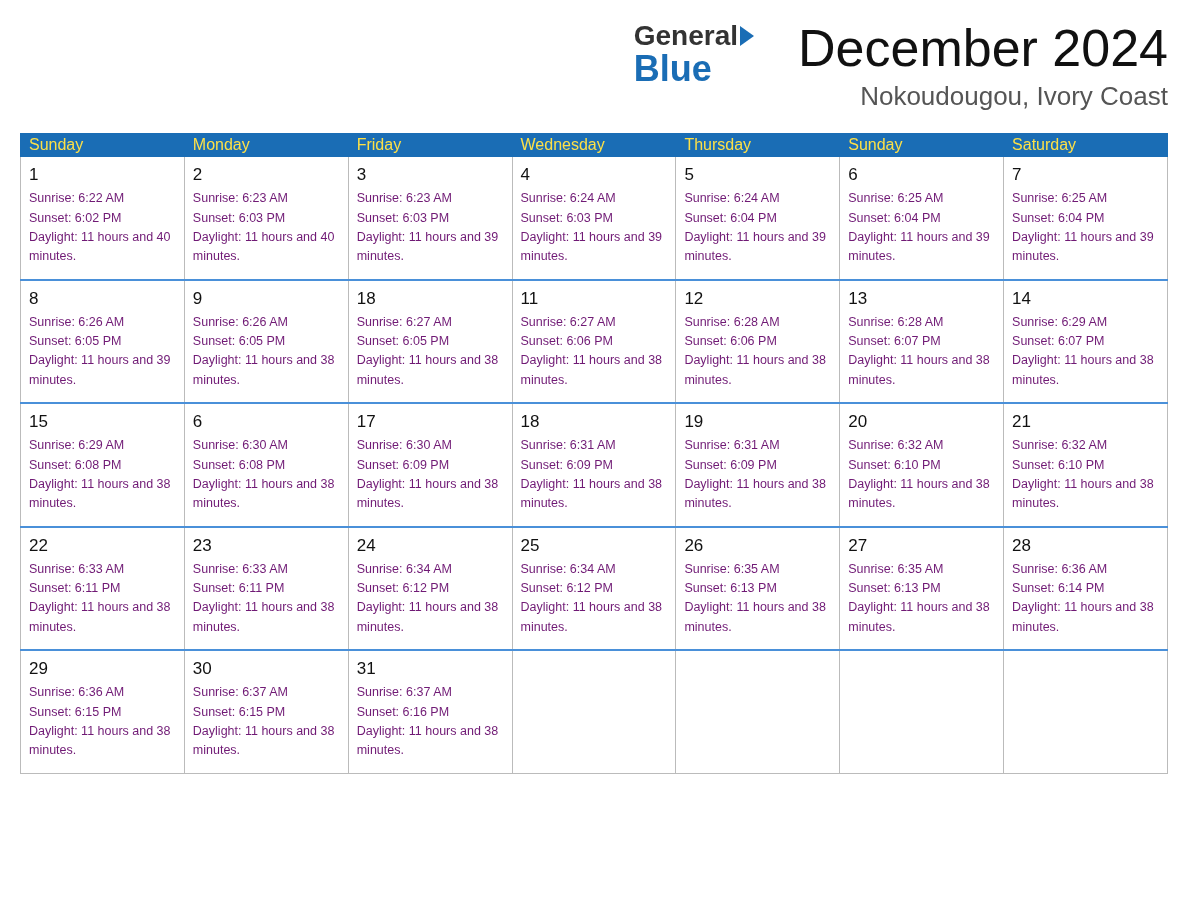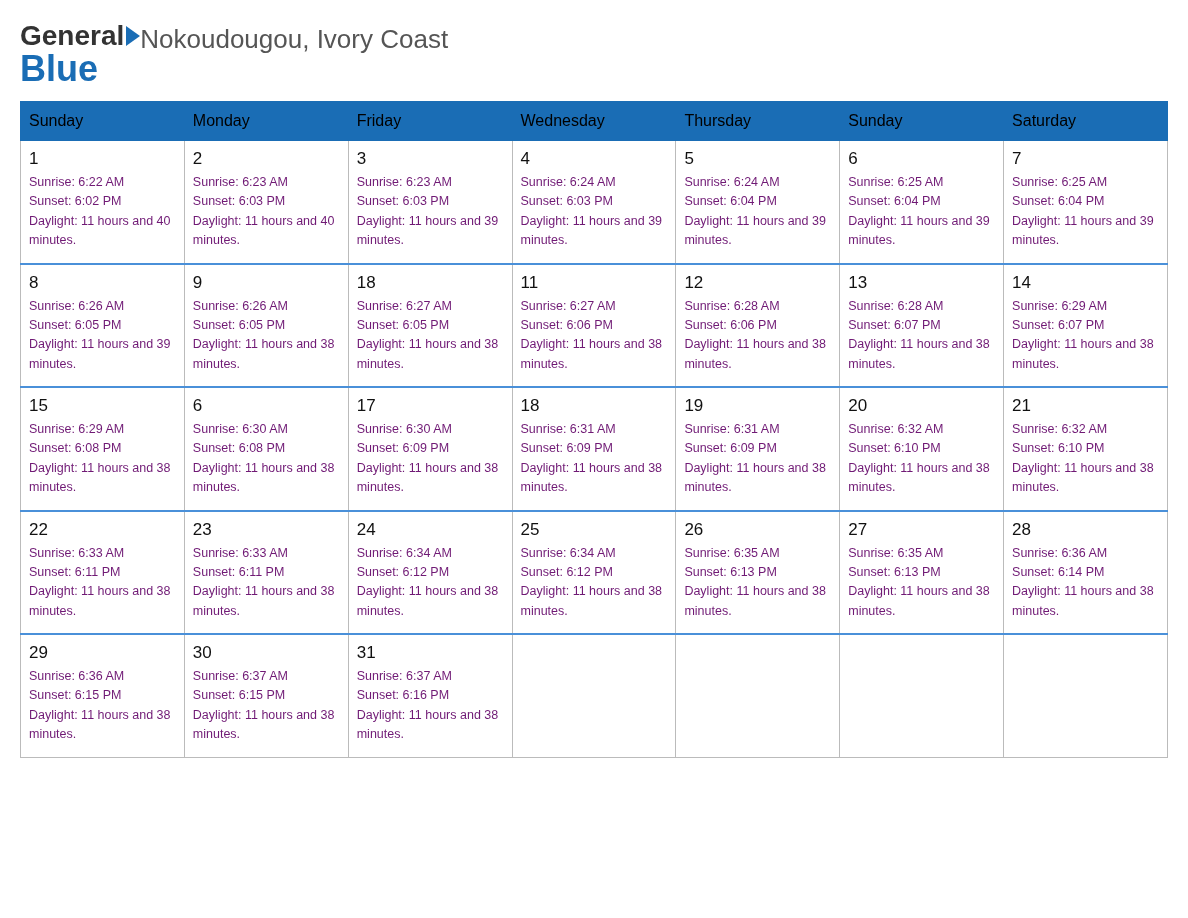--- a/index.html
+++ b/index.html
@@ -5,23 +5,24 @@
     * { box-sizing: border-box; margin: 0; padding: 0; }
     body {
       font-family: Arial, sans-serif;
       background: #fff;
       padding: 20px;
       width: 1188px;
       min-height: 918px;
     }
     .header {
       display: flex;
-      justify-content: flex-start;
+      justify-content: flex-end;
       align-items: flex-start;
-      margin-bottom: 11px;
+      margin-bottom: 21px;
+      gap: 44px;
     }
     .logo {
       display: flex;
       flex-direction: column;
       align-items: flex-start;
     }
     .logo-text {
       display: flex;
       align-items: center;
       font-size: 28px;
@@ -58,22 +59,22 @@
       color: #555;
       margin-top: 4px;
     }
     .calendar {
       width: 100%;
       border-collapse: collapse;
       border: 1px solid #aaa;
     }
     .calendar th {
       background-color: #1a6db5;
-      color: #000000;
-      padding: 10px 8px;
+      color: #fde047;
+      padding: 2px 8px;
       font-size: 16px;
       font-weight: normal;
       text-align: left;
       border: 1px solid #1a6db5;
     }
     .calendar td {
       vertical-align: top;
       padding: 8px 8px 12px 8px;
       border: 1px solid #bbb;
       width: 14.28%;
@@ -103,20 +104,21 @@
 
 <div class="header">
   <div class="logo">
     <div class="logo-text">
       <span class="logo-general">General</span>
       <span class="logo-flag"></span>
     </div>
     <div class="logo-blue">Blue</div>
   </div>
   <div class="title-section">
+    <div class="month-title">December 2024</div>
     <div class="location-title">Nokoudougou, Ivory Coast</div>
   </div>
 </div>
 
 <table class="calendar">
   <thead>
     <tr>
     <th>Sunday</th>
         <th>Monday</th>
         <th>Friday</th>

